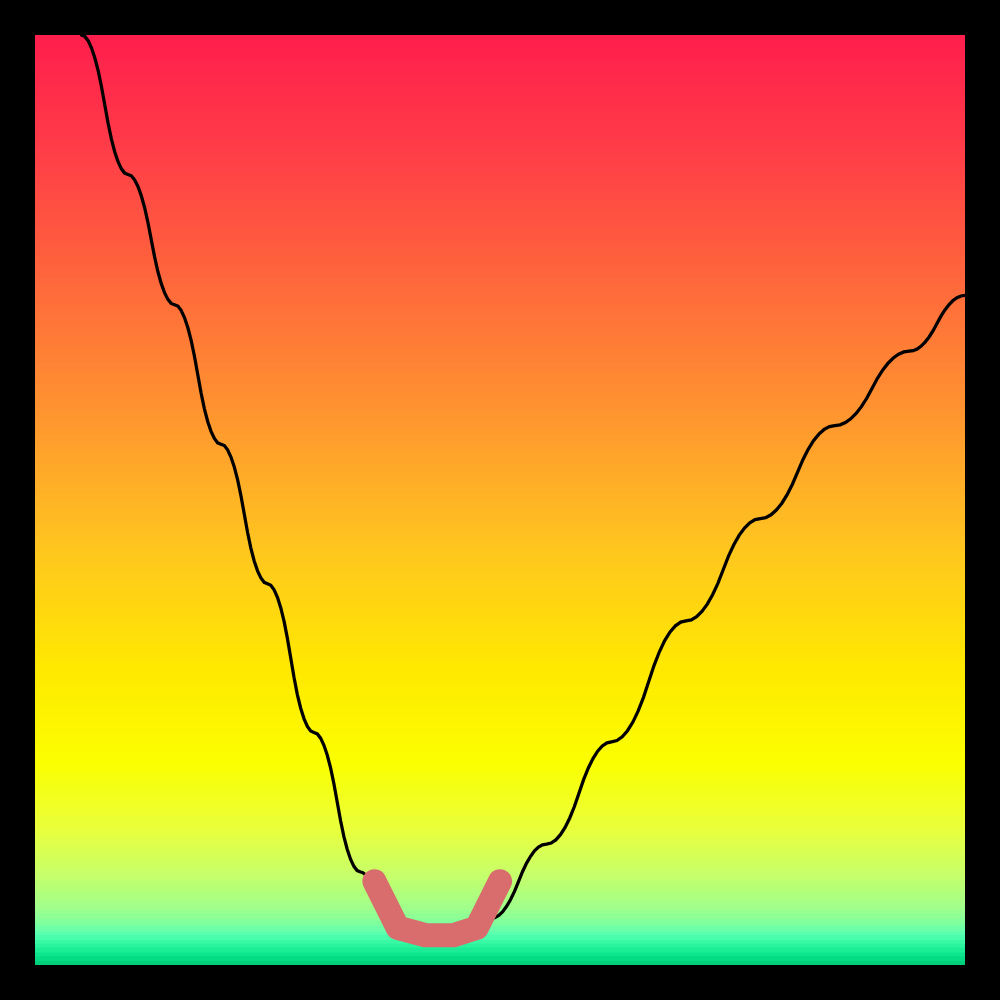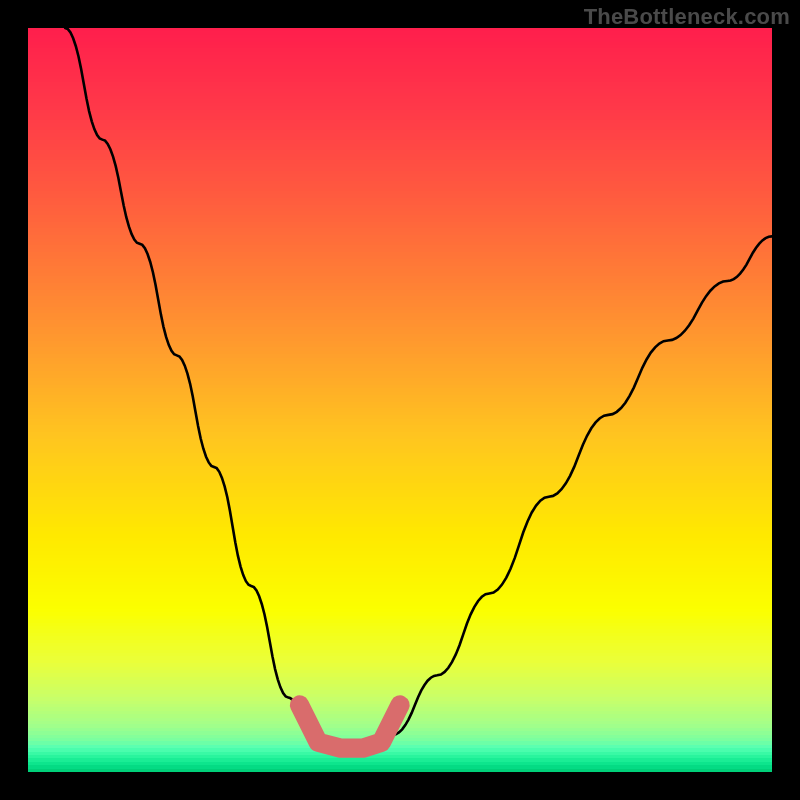--- a/index.html
+++ b/index.html
@@ -285,14 +285,13 @@
         <div class="strip" style="top: 99.5434%; height: 0.604545%; background: rgb(0, 208, 121);"></div>
       </div>
     <svg class="curve" viewBox="0 0 100 100" preserveAspectRatio="none">
       <path fill="none" stroke-width="0.35" stroke-linecap="round" d="M5.00 0.00 L5.36 0.15 L5.71 0.61 L6.07 1.38 L6.43 2.45 L6.79 3.83 L7.14 5.51 L7.50 7.50 L7.86 9.49 L8.21 11.17 L8.57 12.55 L8.93 13.62 L9.29 14.39 L9.64 14.85 L10.00 15.00 L10.36 15.14 L10.71 15.57 L11.07 16.29 L11.43 17.29 L11.79 18.57 L12.14 20.14 L12.50 22.00 L12.86 23.86 L13.21 25.43 L13.57 26.71 L13.93 27.71 L14.29 28.43 L14.64 28.86 L15.00 29.00 L15.36 29.15 L15.71 29.61 L16.07 30.38 L16.43 31.45 L16.79 32.83 L17.14 34.51 L17.50 36.50 L17.86 38.49 L18.21 40.17 L18.57 41.55 L18.93 42.62 L19.29 43.39 L19.64 43.85 L20.00 44.00 L20.36 44.15 L20.71 44.61 L21.07 45.38 L21.43 46.45 L21.79 47.83 L22.14 49.51 L22.50 51.50 L22.86 53.49 L23.21 55.17 L23.57 56.55 L23.93 57.62 L24.29 58.39 L24.64 58.85 L25.00 59.00 L25.36 59.16 L25.71 59.65 L26.07 60.47 L26.43 61.61 L26.79 63.08 L27.14 64.88 L27.50 67.00 L27.86 69.12 L28.21 70.92 L28.57 72.39 L28.93 73.53 L29.29 74.35 L29.64 74.84 L30.00 75.00 L30.36 75.15 L30.71 75.61 L31.07 76.38 L31.43 77.45 L31.79 78.83 L32.14 80.51 L32.50 82.50 L32.86 84.49 L33.21 86.17 L33.57 87.55 L33.93 88.62 L34.29 89.39 L34.64 89.85 L35.00 90.00 L35.21 90.05 L35.43 90.20 L35.64 90.46 L35.86 90.82 L36.07 91.28 L36.29 91.84 L36.50 92.50 L36.71 93.16 L36.93 93.72 L37.14 94.18 L37.36 94.54 L37.57 94.80 L37.79 94.95 L38.00 95.00" id="curve-left" stroke="#000000"></path>
       <path fill="none" stroke-width="0.35" stroke-linecap="round" d="M49.00 95.00 L49.43 94.92 L49.86 94.67 L50.29 94.27 L50.71 93.69 L51.14 92.96 L51.57 92.06 L52.00 91.00 L52.43 89.94 L52.86 89.04 L53.29 88.31 L53.71 87.73 L54.14 87.33 L54.57 87.08 L55.00 87.00 L55.50 86.89 L56.00 86.55 L56.50 85.99 L57.00 85.20 L57.50 84.19 L58.00 82.96 L58.50 81.50 L59.00 80.04 L59.50 78.81 L60.00 77.80 L60.50 77.01 L61.00 76.45 L61.50 76.11 L62.00 76.00 L62.57 75.87 L63.14 75.47 L63.71 74.81 L64.29 73.88 L64.86 72.68 L65.43 71.22 L66.00 69.50 L66.57 67.78 L67.14 66.32 L67.71 65.12 L68.29 64.19 L68.86 63.53 L69.43 63.13 L70.00 63.00 L70.57 62.89 L71.14 62.55 L71.71 61.99 L72.29 61.20 L72.86 60.19 L73.43 58.96 L74.00 57.50 L74.57 56.04 L75.14 54.81 L75.71 53.80 L76.29 53.01 L76.86 52.45 L77.43 52.11 L78.00 52.00 L78.57 51.90 L79.14 51.59 L79.71 51.08 L80.29 50.37 L80.86 49.45 L81.43 48.33 L82.00 47.00 L82.57 45.67 L83.14 44.55 L83.71 43.63 L84.29 42.92 L84.86 42.41 L85.43 42.10 L86.00 42.00 L86.57 41.92 L87.14 41.67 L87.71 41.27 L88.29 40.69 L88.86 39.96 L89.43 39.06 L90.00 38.00 L90.57 36.94 L91.14 36.04 L91.71 35.31 L92.29 34.73 L92.86 34.33 L93.43 34.08 L94.00 34.00 L94.43 33.94 L94.86 33.76 L95.29 33.45 L95.71 33.02 L96.14 32.47 L96.57 31.80 L97.00 31.00 L97.43 30.20 L97.86 29.53 L98.29 28.98 L98.71 28.55 L99.14 28.24 L99.57 28.06 L100.00 28.00" id="curve-right" stroke="#000000"></path>
     </svg>
     <svg class="highlight" viewBox="0 0 100 100" preserveAspectRatio="none">
       <path fill="none" stroke-width="2.6" stroke-linecap="round" stroke-linejoin="round" d="M36.50 91.00 L39.00 96.00 L42.00 96.80 L45.00 96.80 L47.50 96.00 L50.00 91.00" id="highlight-path" stroke="#d96c6c"></path>
     </svg>
   </div>
-  <div class="watermark">TheBottleneck.com</div>
 </div>
 
 </body></html>

